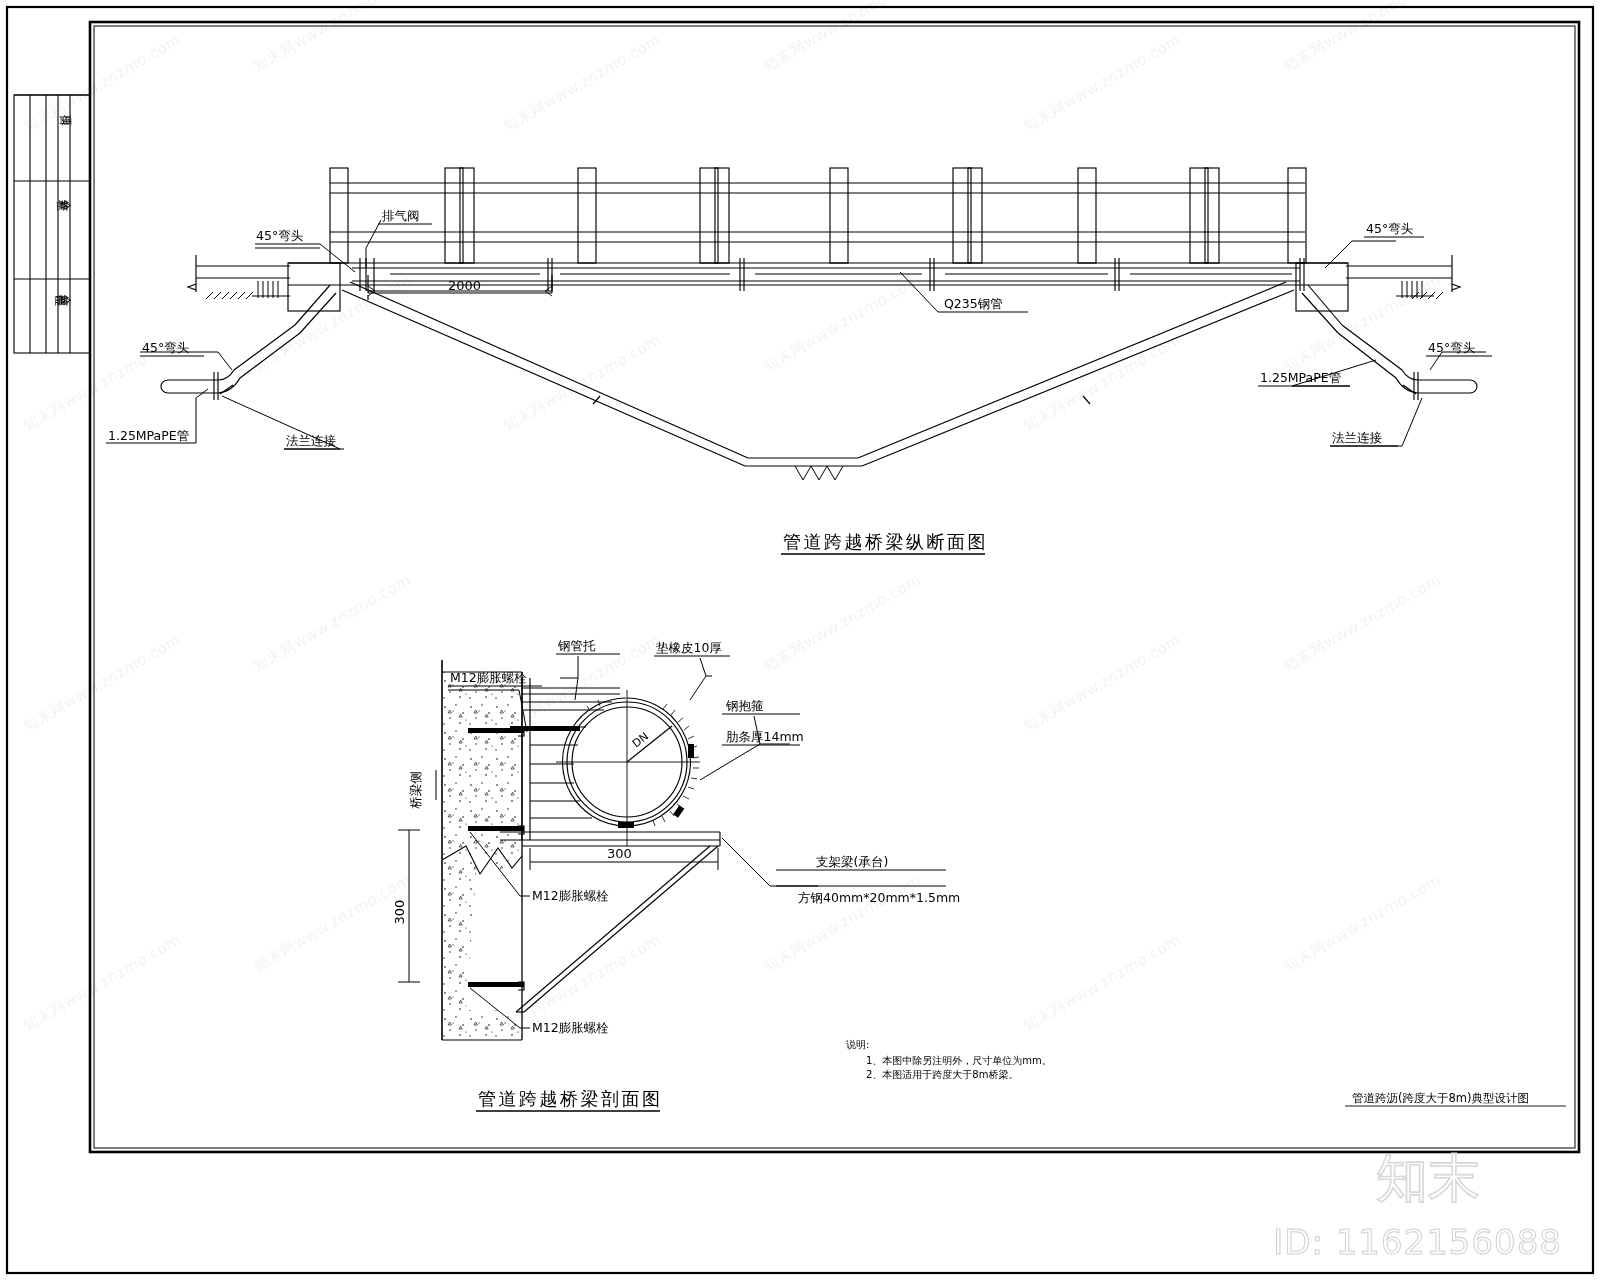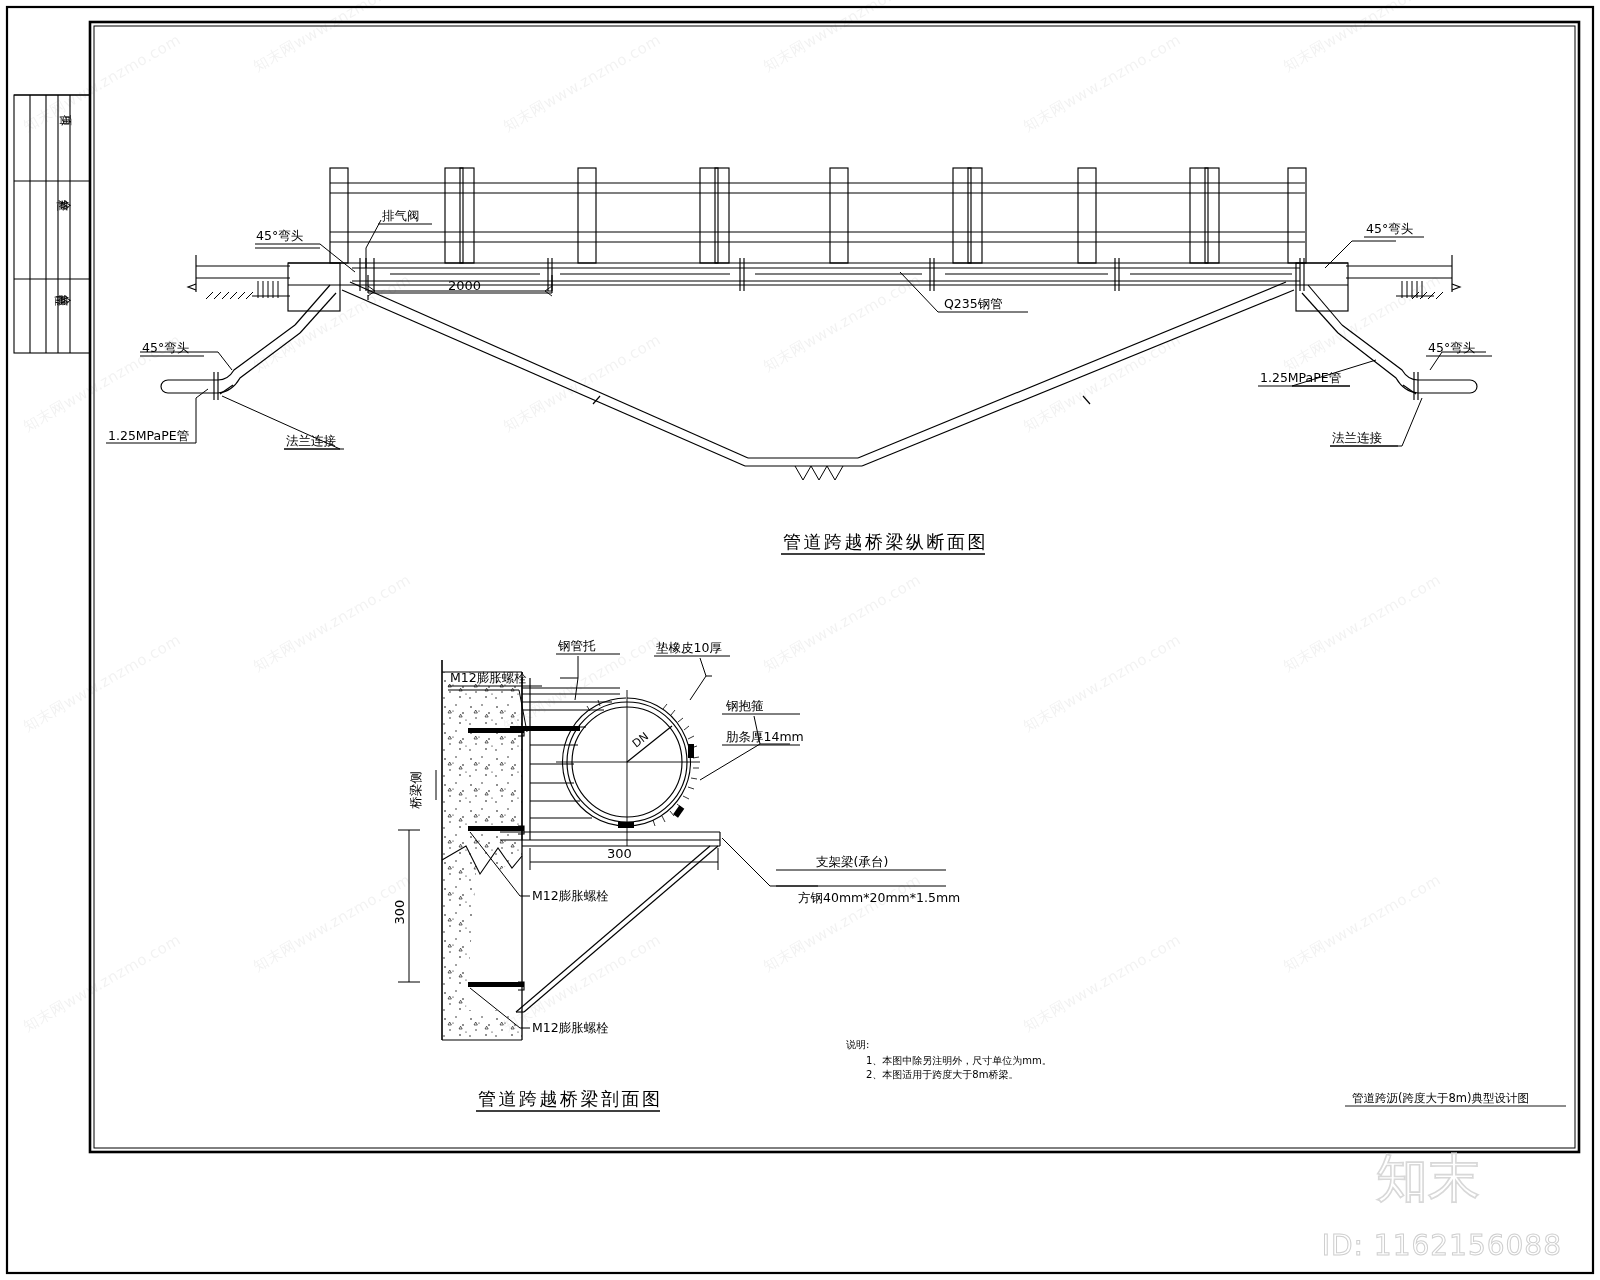--- a/index.html
+++ b/index.html
@@ -5,21 +5,21 @@
 <style>
   html,body{margin:0;padding:0;background:#fff;}
   body{width:1600px;height:1280px;position:relative;overflow:hidden;
        font-family:"DejaVu Sans","Liberation Sans",sans-serif;color:#000;}
   #sheet{position:absolute;left:0;top:0;width:1600px;height:1280px;background:#fff;}
   svg{display:block;}
   .wm{position:absolute;color:rgba(0,0,0,0.055);font-size:15px;white-space:nowrap;
       pointer-events:none;font-family:"DejaVu Sans","Liberation Sans",sans-serif;
       transform:rotate(-30deg);transform-origin:left top;letter-spacing:.5px;}
   #zw-logo{position:absolute;right:96px;bottom:74px;width:130px;height:56px;pointer-events:none;}
-  #zw-id{position:absolute;right:38px;bottom:18px;font-size:28px;letter-spacing:1px;
+  #zw-id{position:absolute;right:38px;bottom:18px;font-size:34px;letter-spacing:1px;
          color:#ffffff;-webkit-text-stroke:1px #cfcfcf;font-family:"DejaVu Sans",sans-serif;}
 </style>
 </head>
 <body>
 
 <div id="sheet">
 
   <svg width="1600" height="1280" viewBox="0 0 1600 1280" shape-rendering="geometricPrecision">
 
     <defs>

